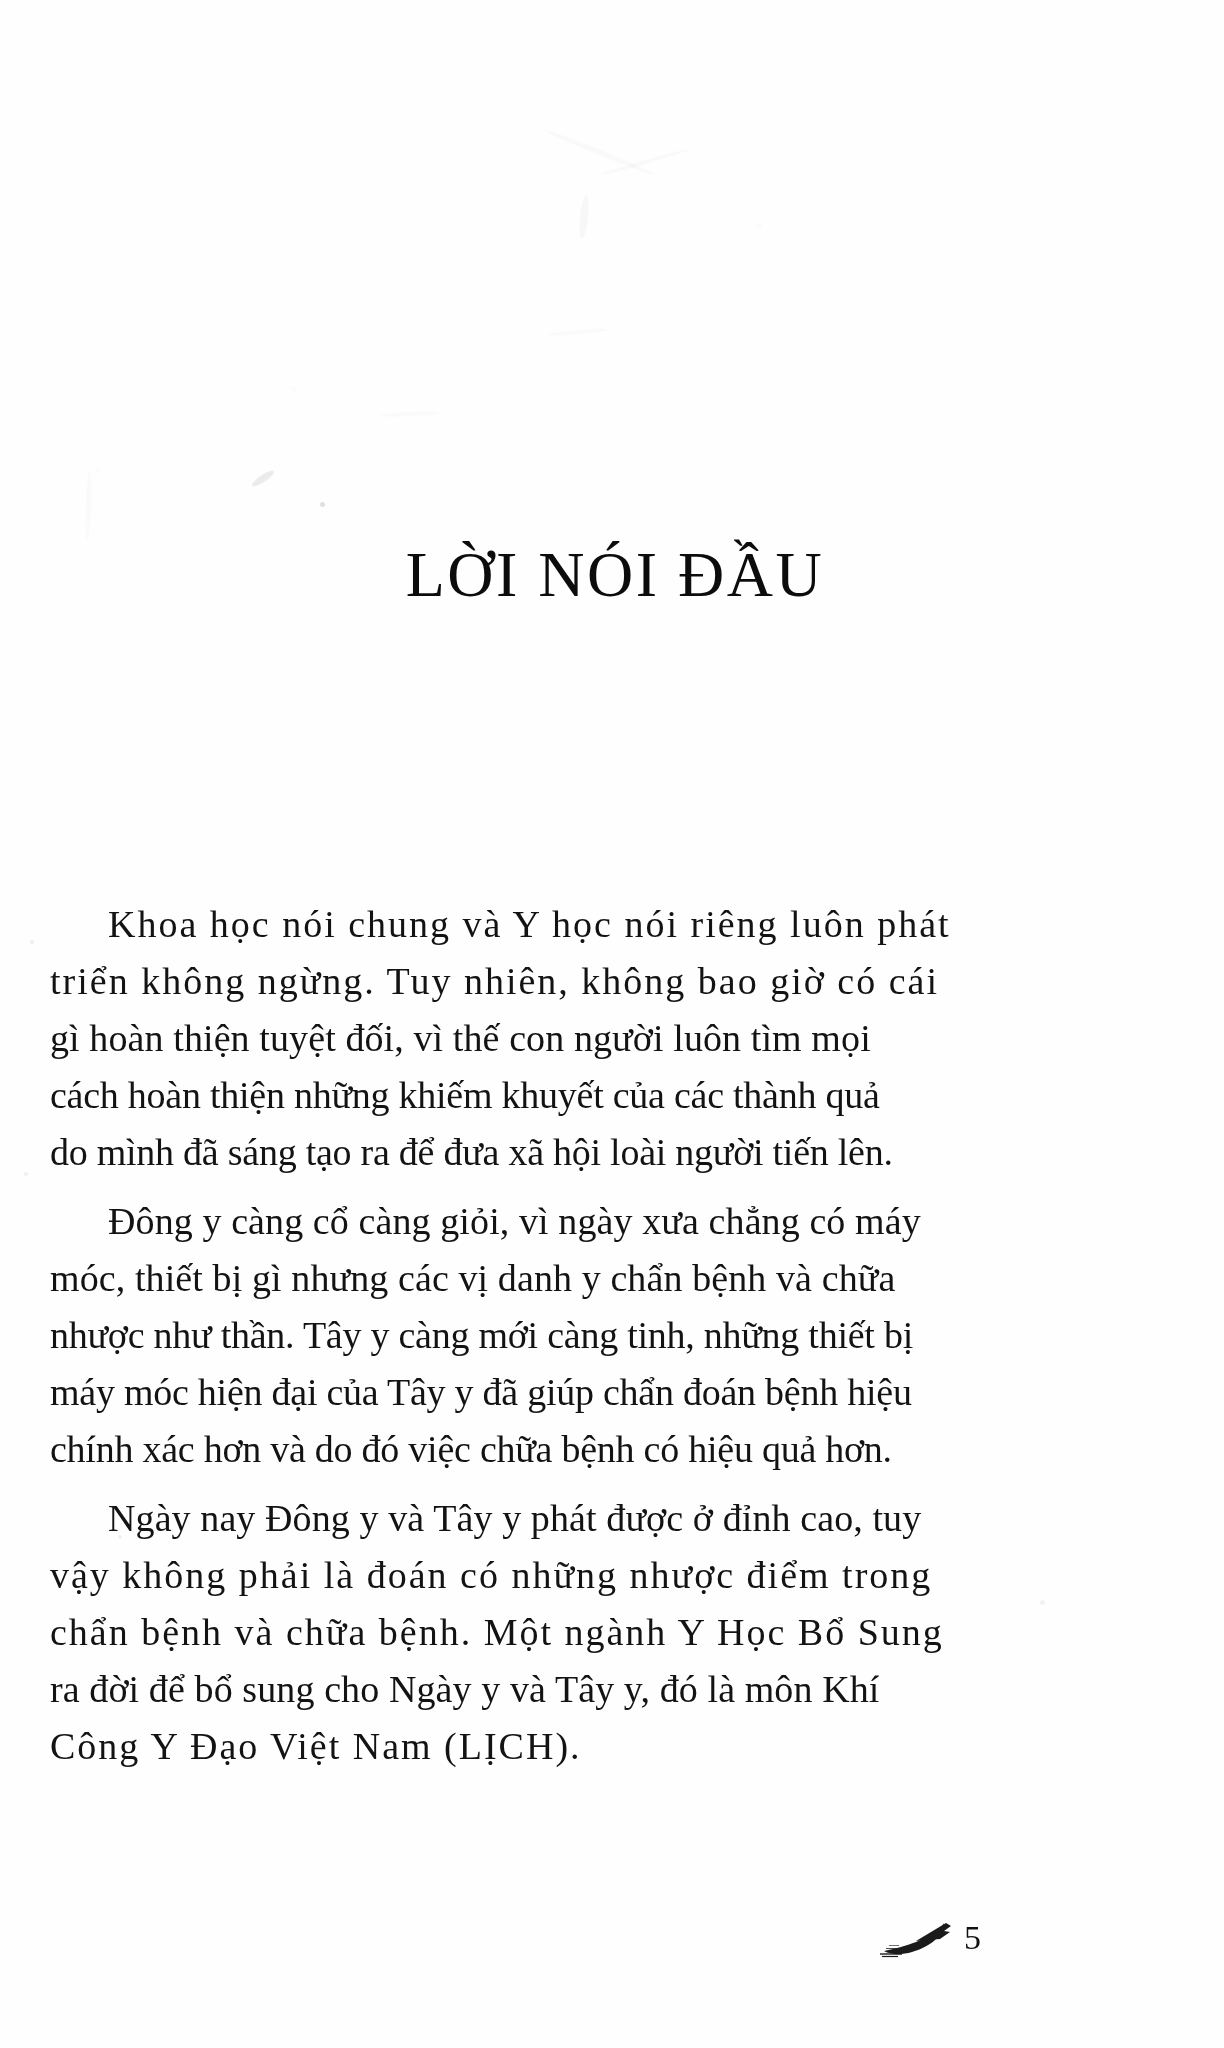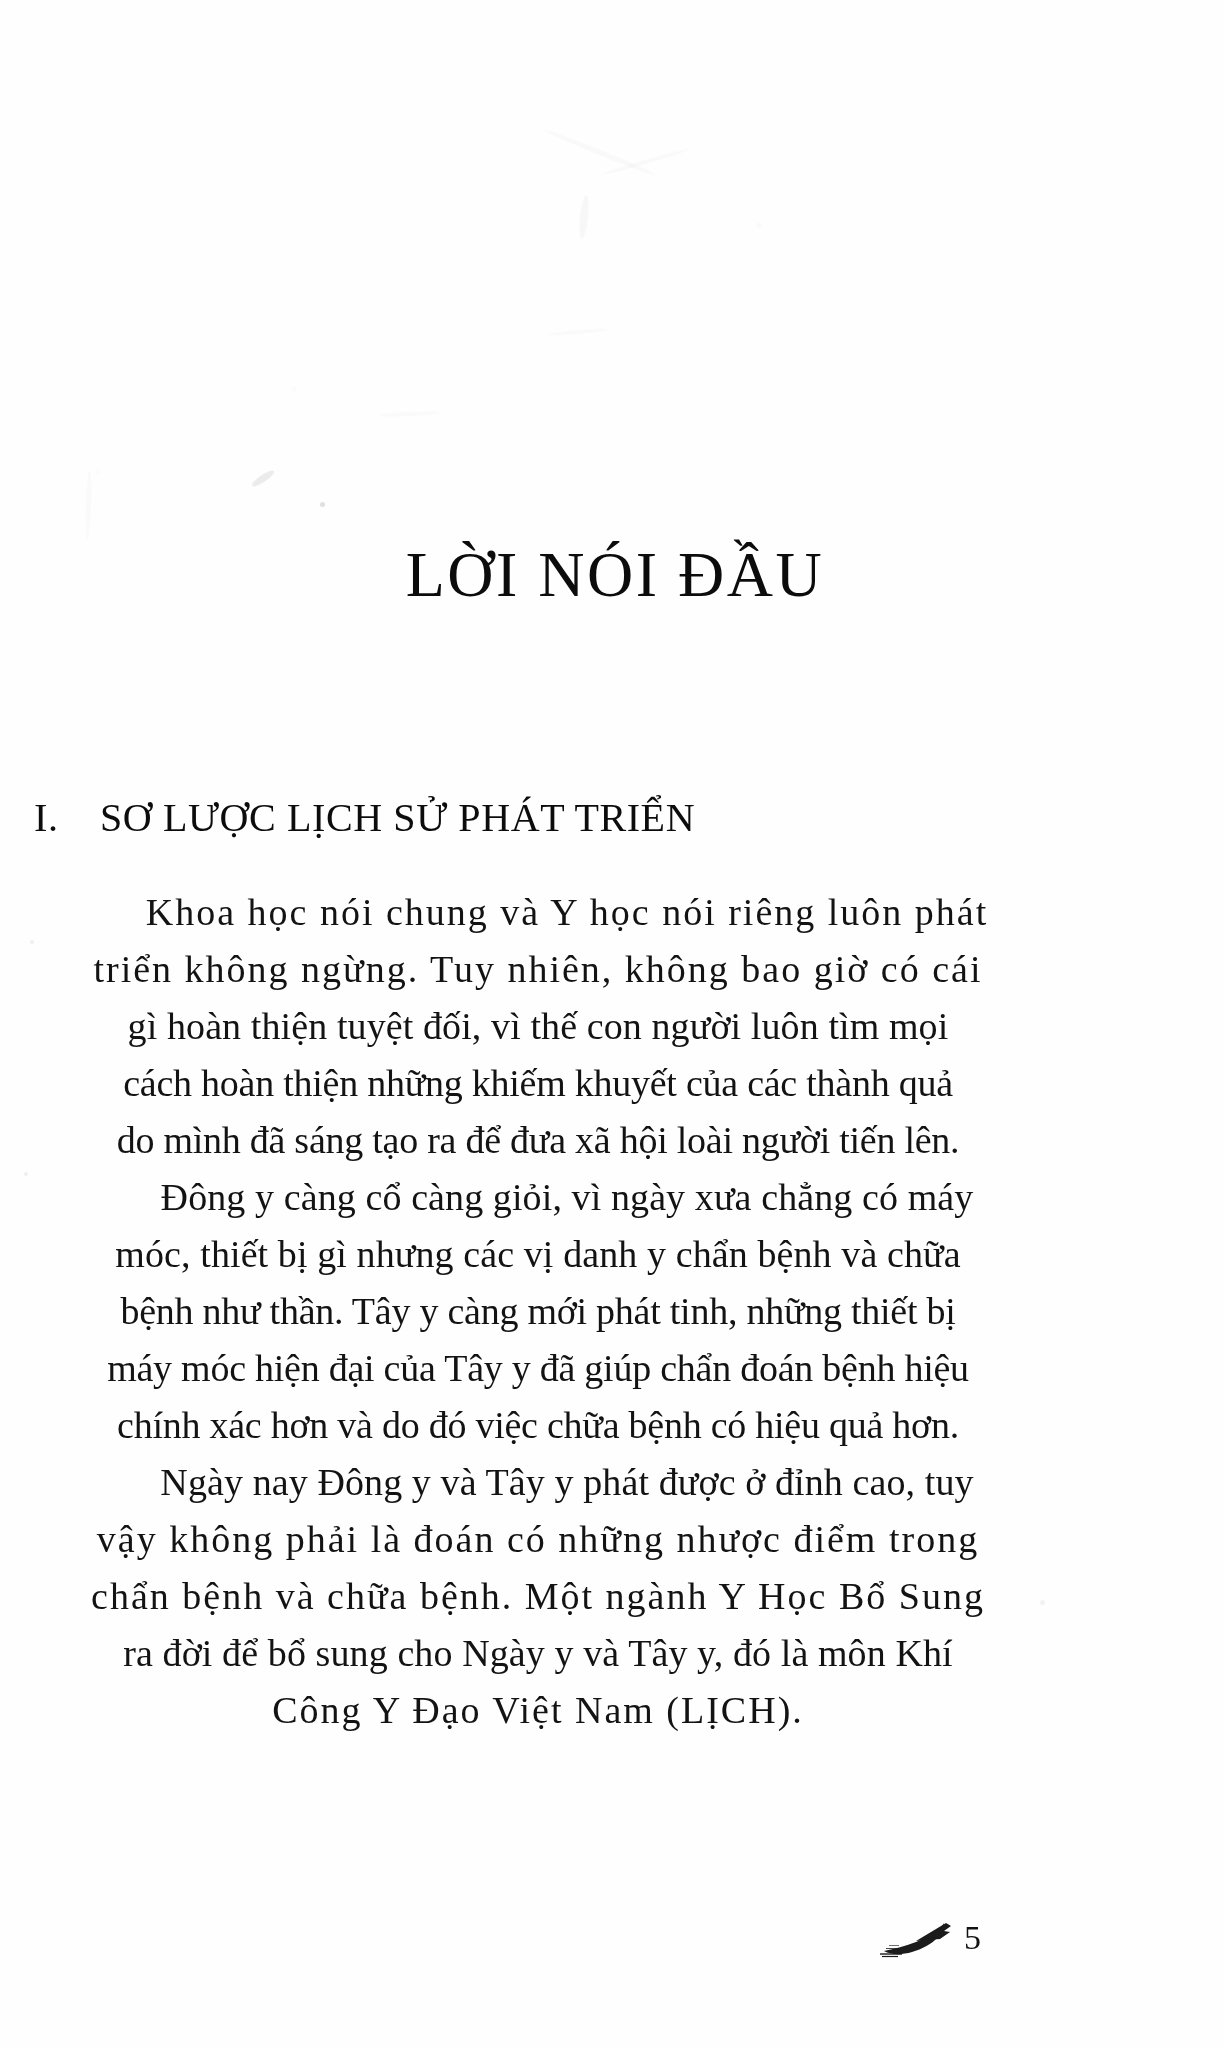--- a/index.html
+++ b/index.html
@@ -81,23 +81,22 @@
   }
 
   
   .body-block {
     position: absolute;
     left: 38px;
     top: 884px;
     width: 1000px;
   }
   .para {
-    margin: 0;
+    margin: 12px;
     padding: 0;
-    text-align: center;
   }
   .line {
     font-size: 38px;
     line-height: 57px;
     letter-spacing: 0.1px;
     color: #131313;
     white-space: nowrap;
     height: 57px;
   }
   .line.indent {
@@ -147,38 +146,35 @@
   <div class="smudge" style="left:86px;top:470px;width:5px;height:70px;transform:rotate(2deg);opacity:.22;"></div>
   <div class="speck" style="left:30px;top:940px;width:4px;height:4px;opacity:.5;"></div>
   <div class="speck" style="left:24px;top:1172px;width:4px;height:4px;opacity:.5;"></div>
   <div class="speck" style="left:118px;top:1535px;width:4px;height:4px;opacity:.45;"></div>
   <div class="speck" style="left:1040px;top:1600px;width:5px;height:5px;opacity:.4;"></div>
 
   <div class="content">
 
     <div class="doc-title">LỜI NÓI ĐẦU</div>
 
-    <div class="section-heading">
-      <span class="num">I.</span><span>SƠ LƯỢC LỊCH SỬ PHÁT TRIỂN</span>
-    </div>
 
     <div class="body-block">
 
       <p class="para">
         <span class="line indent wide">Khoa học nói chung và Y học nói riêng luôn phát</span>
         <span class="line wide">triển không ngừng. Tuy nhiên, không bao giờ có cái</span>
         <span class="line">gì hoàn thiện tuyệt đối, vì thế con người luôn tìm mọi</span>
         <span class="line tight">cách hoàn thiện những khiếm khuyết của các thành quả</span>
         <span class="line tight">do mình đã sáng tạo ra để đưa xã hội loài người tiến lên.</span>
       </p>
 
       <p class="para">
         <span class="line indent">Đông y càng cổ càng giỏi, vì ngày xưa chẳng có máy</span>
         <span class="line">móc, thiết bị gì nhưng các vị danh y chẩn bệnh và chữa</span>
-        <span class="line tight">bệnh như thần. Tây y càng mới phát tinh, những thiết bị</span>
+        <span class="line tight">nhược như thần. Tây y càng mới càng tinh, những thiết bị</span>
         <span class="line tight">máy móc hiện đại của Tây y đã giúp chẩn đoán bệnh hiệu</span>
         <span class="line tight">chính xác hơn và do đó việc chữa bệnh có hiệu quả hơn.</span>
       </p>
 
       <p class="para">
         <span class="line indent">Ngày nay Đông y và Tây y phát được ở đỉnh cao, tuy</span>
         <span class="line wide">vậy không phải là đoán có những nhược điểm trong</span>
         <span class="line wide">chẩn bệnh và chữa bệnh. Một ngành Y Học Bổ Sung</span>
         <span class="line">ra đời để bổ sung cho Ngày y và Tây y, đó là môn Khí</span>
         <span class="line wide">Công Y Đạo Việt Nam (LỊCH).</span>

